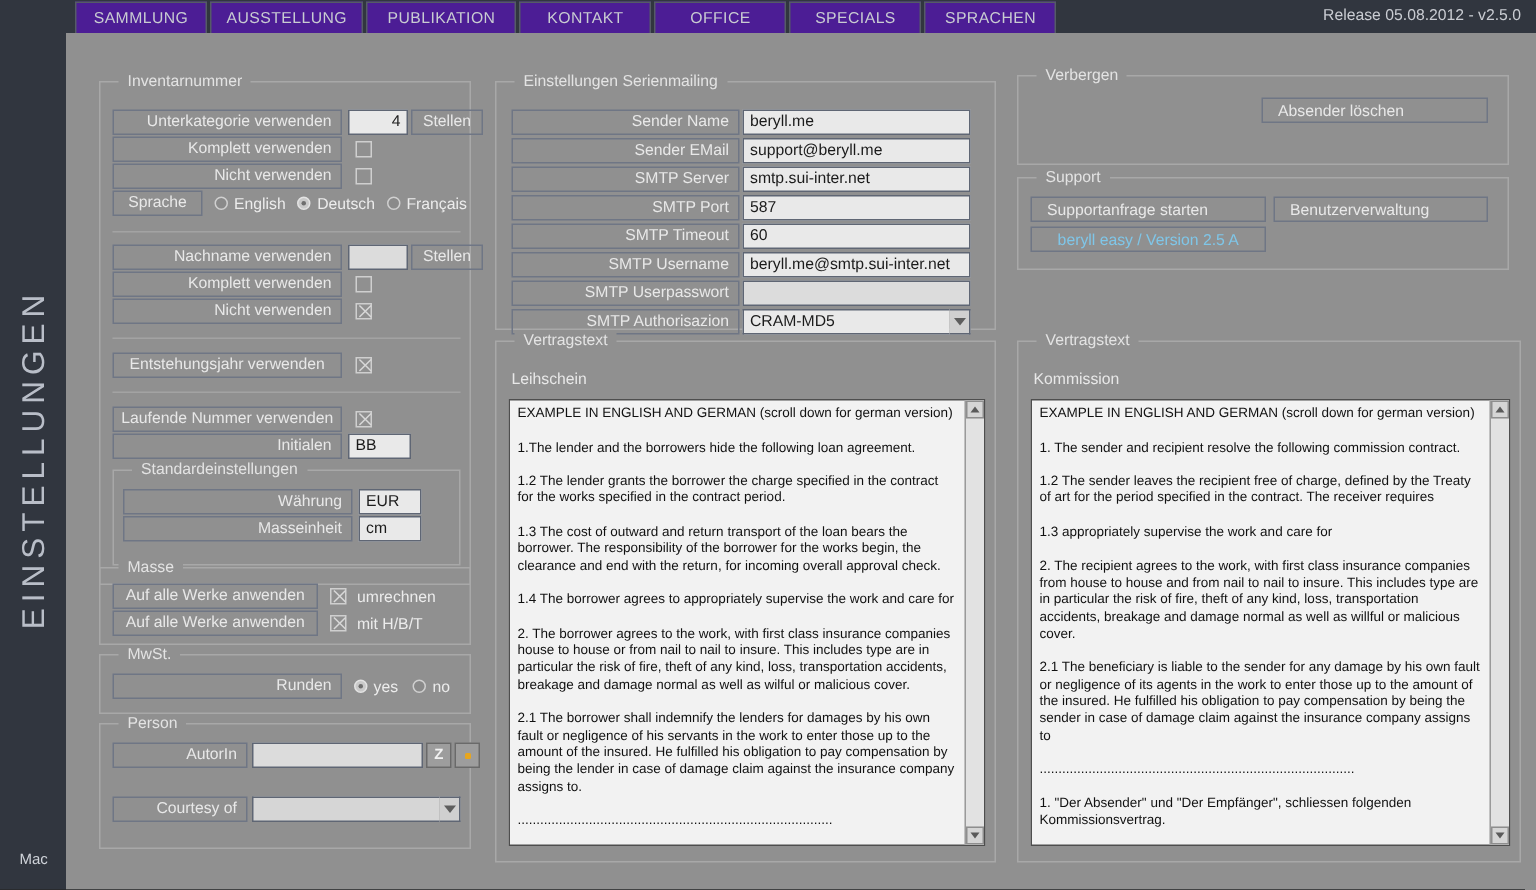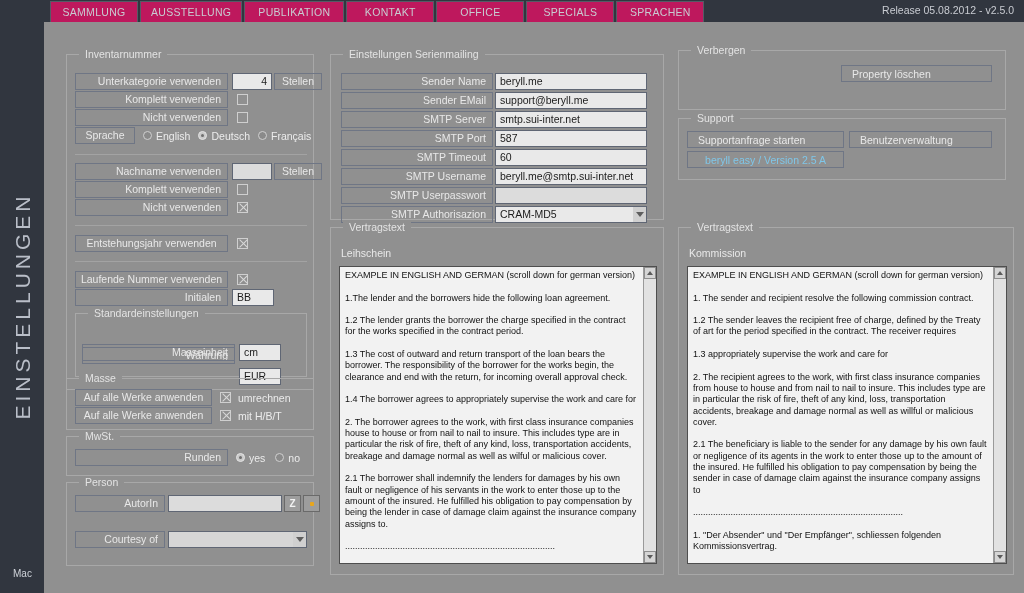--- a/index.html
+++ b/index.html
@@ -13,21 +13,21 @@
 
   
   .topbar {
     position: absolute; left: 0; top: 0; width: 1024px; height: 22px;
     background: #31363f;
   }
   .navtabs { position: absolute; left: 50px; top: 1px; display: flex; gap: 2px; }
   .navtab {
     height: 24px; line-height: 20px;
     padding: 0 10px; min-width: 88px; text-align: center;
-    background: #be185d;
+    background: #4c1d95;
     border: 1px solid #555b66;
     color: #c9ccd2; font-size: 10.5px; letter-spacing: .3px;
     cursor: pointer; white-space: nowrap;
   }
   .navtab.wide { min-width: 100px; }
   .release {
     position: absolute; right: 10px; top: 4px;
     color: #c9ccd2; font-size: 10.5px; white-space: nowrap;
   }
 
@@ -281,21 +281,21 @@
       <div class="row" style="left:8px; top:234px;">
         <div class="lbl" style="width:153px;">Initialen</div>
         <div class="fld" style="width:42px; margin-left:4px;">BB</div>
       </div>
 
       <div class="group" style="left:8px; top:258px; width:232px; height:64px;">
         <div class="legend">Standardeinstellungen</div>
 
         <div class="row" style="left:6px; top:12px;">
           <div class="lbl" style="width:153px;">Währung</div>
-          <div class="fld" style="width:42px; margin-left:4px;margin-top:42px;">EUR</div>
+          <div class="fld" style="width:42px; margin-left:4px;">EUR</div>
         </div>
         <div class="row" style="left:6px; top:30px;">
           <div class="lbl" style="width:153px;">Masseinheit</div>
           <div class="fld" style="width:42px; margin-left:4px;">cm</div>
         </div>
       </div>
     </div>
 
     <div class="group" style="left:22px; top:356px; width:248px; height:52px;">
       <div class="legend">Masse</div>
@@ -383,21 +383,21 @@
         <div class="lbl" style="width:152px;">SMTP Authorisazion</div>
         <div class="fld" style="width:138px; margin-left:2px; border-right:none;">CRAM-MD5</div>
         <div class="ddbtn">
           <span class="tri"></span>
         </div>
       </div>
     </div>
 
     <div class="group" style="left:634px; top:28px; width:328px; height:60px;">
       <div class="legend">Verbergen</div>
-      <div class="bigbtn" style="position:absolute; left:162px; top:14px; width:151px;">Property löschen</div>
+      <div class="bigbtn" style="position:absolute; left:162px; top:14px; width:151px;">Absender löschen</div>
     </div>
 
     <div class="group" style="left:634px; top:96px; width:328px; height:62px;">
       <div class="legend">Support</div>
       <div class="bigbtn" style="position:absolute; left:8px; top:12px; width:157px;">Supportanfrage starten</div>
       <div class="bigbtn" style="position:absolute; left:170px; top:12px; width:143px;">Benutzerverwaltung</div>
       <div class="bigbtn accent" style="position: absolute; left: 8px; top: 32px; width: 157px; color: rgb(127, 198, 232);">beryll easy / Version 2.5 A</div>
     </div>
 
     <div class="group" style="left:286px; top:205px; width:334px; height:348px;">

